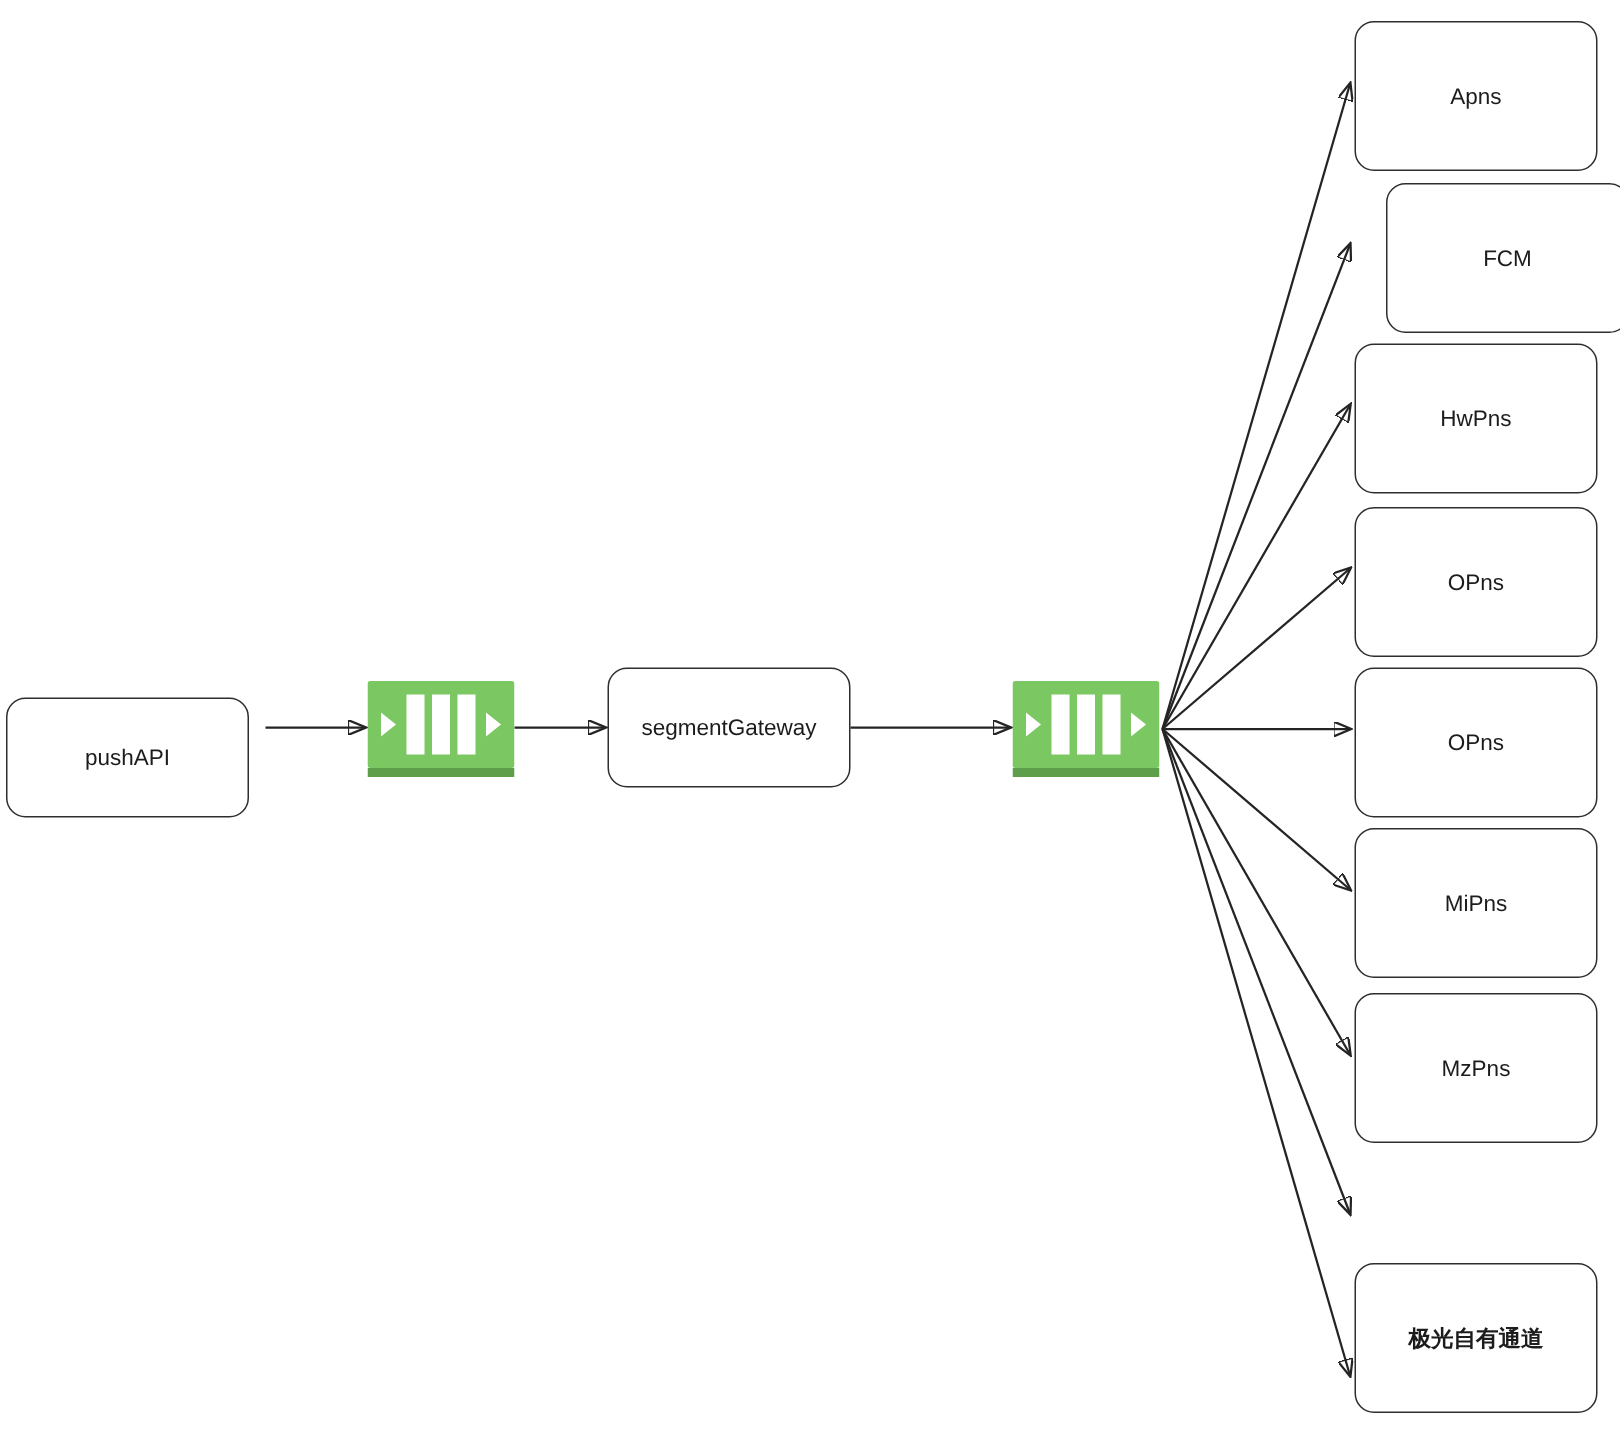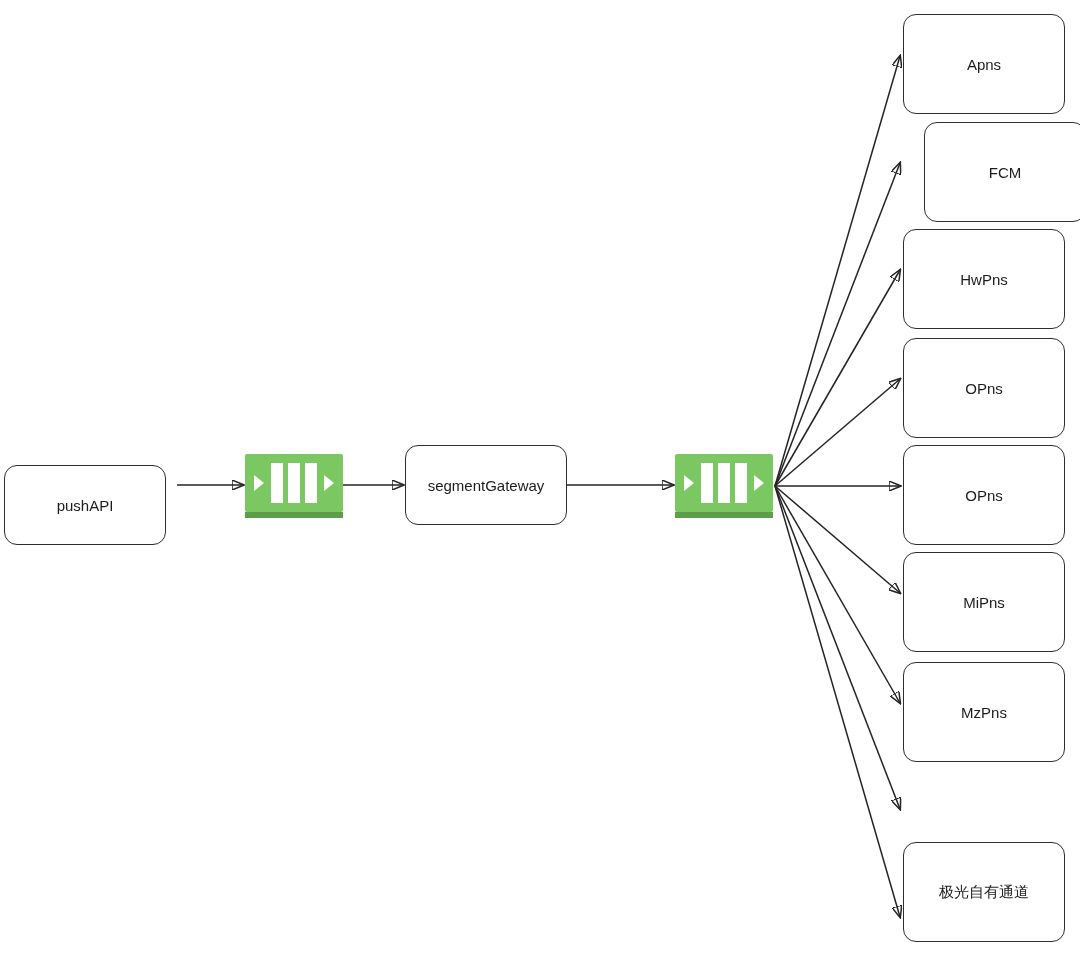--- a/index.html
+++ b/index.html
@@ -103,17 +103,17 @@
   </div>
   <div class="node node-target" style="top:445px;">
     <span>OPns</span>
   </div>
   <div class="node node-target" style="top:552px;">
     <span>MiPns</span>
   </div>
   <div class="node node-target" style="top:662px;">
     <span>MzPns</span>
   </div>
-  <div class="node node-target" style="top:842px;">
+  <div class="node node-target" style="top:842px;font-weight:bold;">
     <span>极光自有通道</span>
   </div>
 
 </div>
 
 </body></html>

